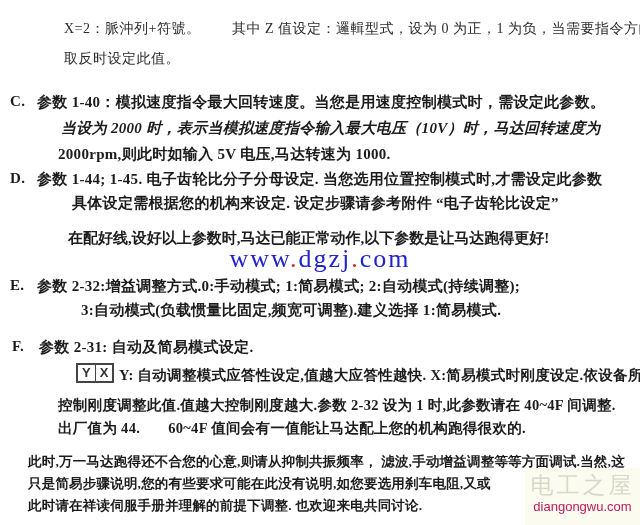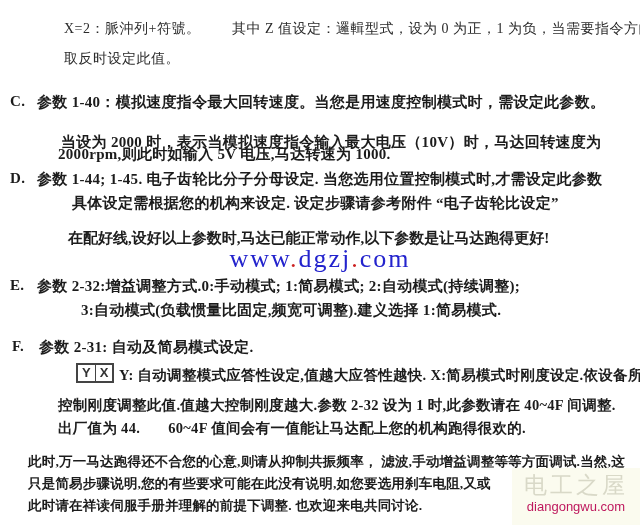--- a/index.html
+++ b/index.html
@@ -21,21 +21,21 @@
   .url .dot{color:#cc2222;}
   .yxbox{
     position:absolute;display:flex;border:2px solid #444;background:#fff;
     font-family:"Liberation Sans","DejaVu Sans",sans-serif;
     font-size:13px;font-weight:bold;color:#333;line-height:16px;
   }
   .yxbox .cell{padding:0 4px;}
   .yxbox .cell:first-child{border-right:1.5px solid #444;}
   .footer-ln{font-size:13.5px;font-weight:bold;letter-spacing:0.2px;}
   .wm-box{
-    position:absolute;right:0;top:468px;width:128px;height:57px;
+    position:absolute;right:0;top:468px;width:115px;height:57px;
     background:#fbfbef;text-align:center;
   }
   .wm-name{
     font-size:23px;color:#d9d9c8;letter-spacing:3px;line-height:26px;
     margin-top:4px;font-family:"Liberation Sans","DejaVu Sans",sans-serif;
   }
   .wm-domain{
     font-size:13px;color:#be185d;line-height:18px;
     font-family:"Liberation Sans","DejaVu Sans",sans-serif;
   }
@@ -44,21 +44,21 @@
 <body>
 
 <div class="page">
 
   <div class="ln intro" style="left:64px;top:7px;">X=2：脈沖列+符號。</div>
   <div class="ln intro" style="left:232px;top:7px;">其中 Z 值设定：邏輯型式，设为 0 为正，1 为负，当需要指令方向</div>
   <div class="ln intro" style="left:64px;top:37px;">取反时设定此值。</div>
 
   <div class="ln sec" style="left:10px;top:93px;">C.</div>
   <div class="ln sec" style="left:37px;top:93px;">参数 1-40：模拟速度指令最大回转速度。当您是用速度控制模式时，需设定此参数。</div>
-  <div class="ln sec" style="left:61px;top:133px;">当设为 2000 时，表示当模拟速度指令输入最大电压（10V）时，马达回转速度为</div>
+  <div class="ln sec" style="left:61px;top:119px;font-style:italic;">当设为 2000 时，表示当模拟速度指令输入最大电压（10V）时，马达回转速度为</div>
   <div class="ln sec" style="left:58px;top:145px;">2000rpm,则此时如输入 5V 电压,马达转速为 1000.</div>
 
   <div class="ln sec" style="left:10px;top:170px;">D.</div>
   <div class="ln sec" style="left:37px;top:170px;">参数 1-44; 1-45. 电子齿轮比分子分母设定. 当您选用位置控制模式时,才需设定此参数</div>
   <div class="ln sec" style="left:72px;top:194px;">具体设定需根据您的机构来设定. 设定步骤请参考附件 “电子齿轮比设定”</div>
 
   <div class="ln note" style="left:68px;top:229px;">在配好线,设好以上参数时,马达已能正常动作,以下参数是让马达跑得更好!</div>
 
   <div class="ln url" style="left:50%;top:244px;transform:translateX(-50%);">
     <span>www</span><span class="dot">.</span><span>dgzj</span><span class="dot">.</span><span>com</span>

